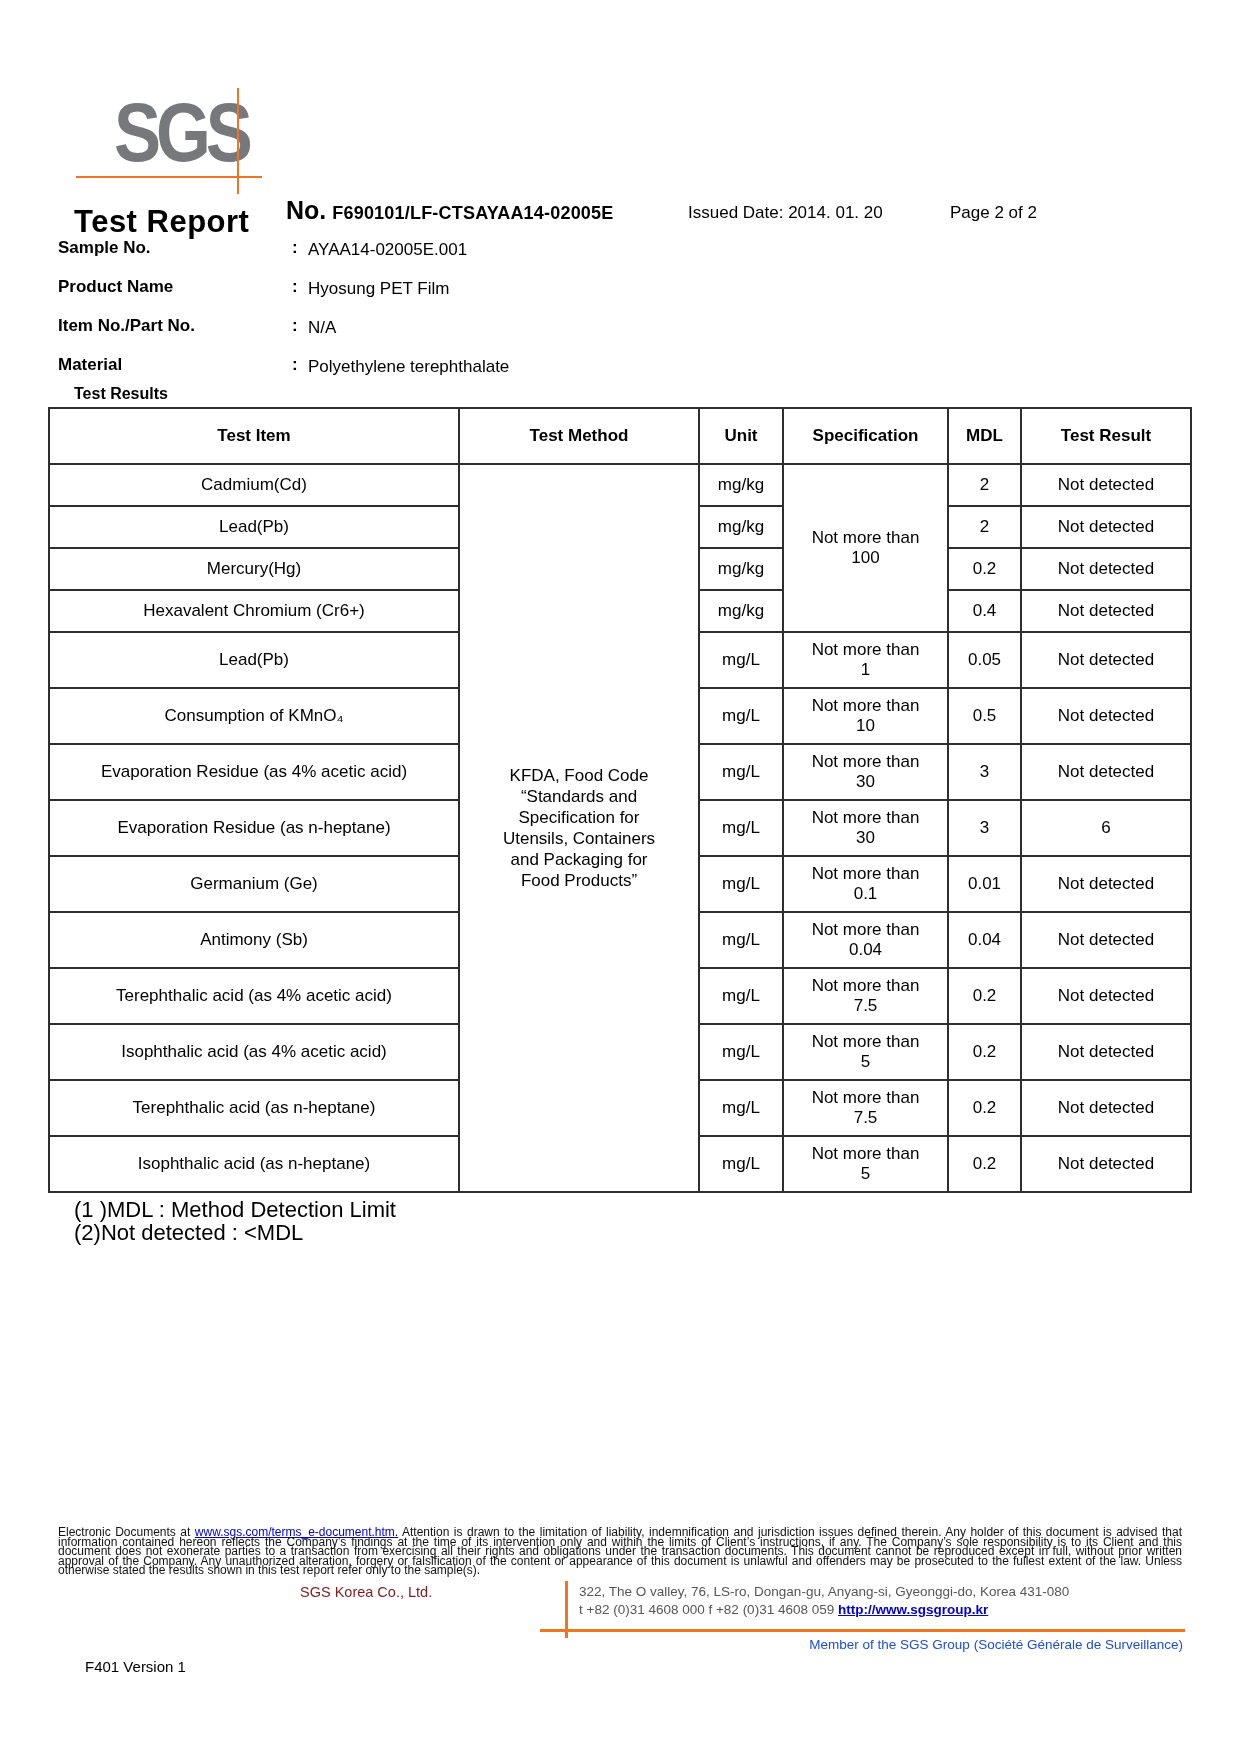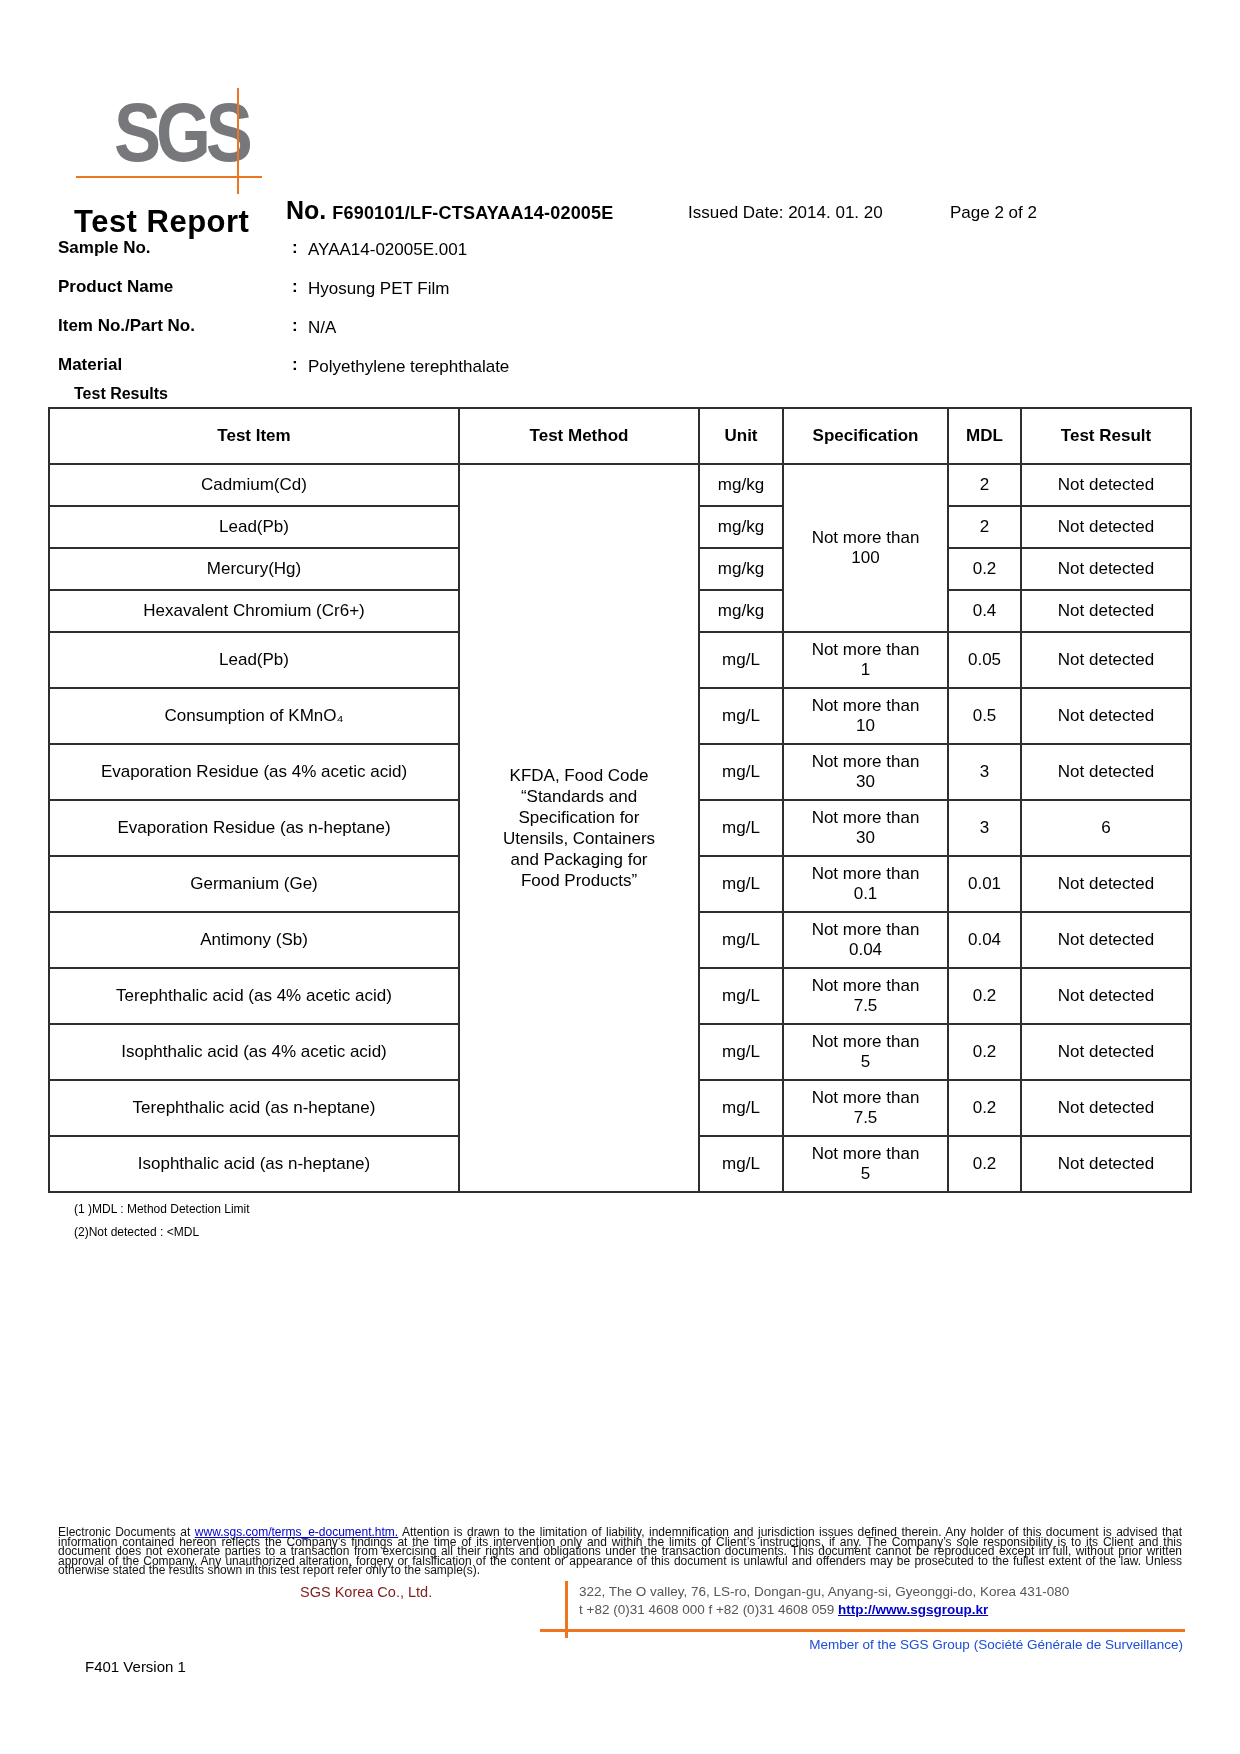--- a/index.html
+++ b/index.html
@@ -43,21 +43,21 @@
   table.results th, table.results td {
     border:2px solid #2e2e2e; text-align:center; vertical-align:middle;
     font-size:17px; padding:2px 4px;
   }
   table.results th { font-weight:bold; height:43px; }
   table.results tr { height:56px; }
   table.results tr.r-s { height:42px; }
   .method-cell { white-space:pre-line; line-height:21px; }
   .spec-cell { white-space:pre-line; line-height:20px; }
 
-  .footnotes { position:absolute; left:74px; top:1198px; font-size:12px; line-height:23px; }
+  .footnotes { position:absolute; left:74px; top:1198px; font-size:22px; line-height:23px; }
 
   
   .disclaimer {
     position:absolute; left:58px; top:1528px; width:1124px;
     font-size:12px; line-height:9.6px; text-align:justify; color:#111;
   }
   .disclaimer .link { color:#0000cc; text-decoration:underline; }
 
   
   .footer-company {

